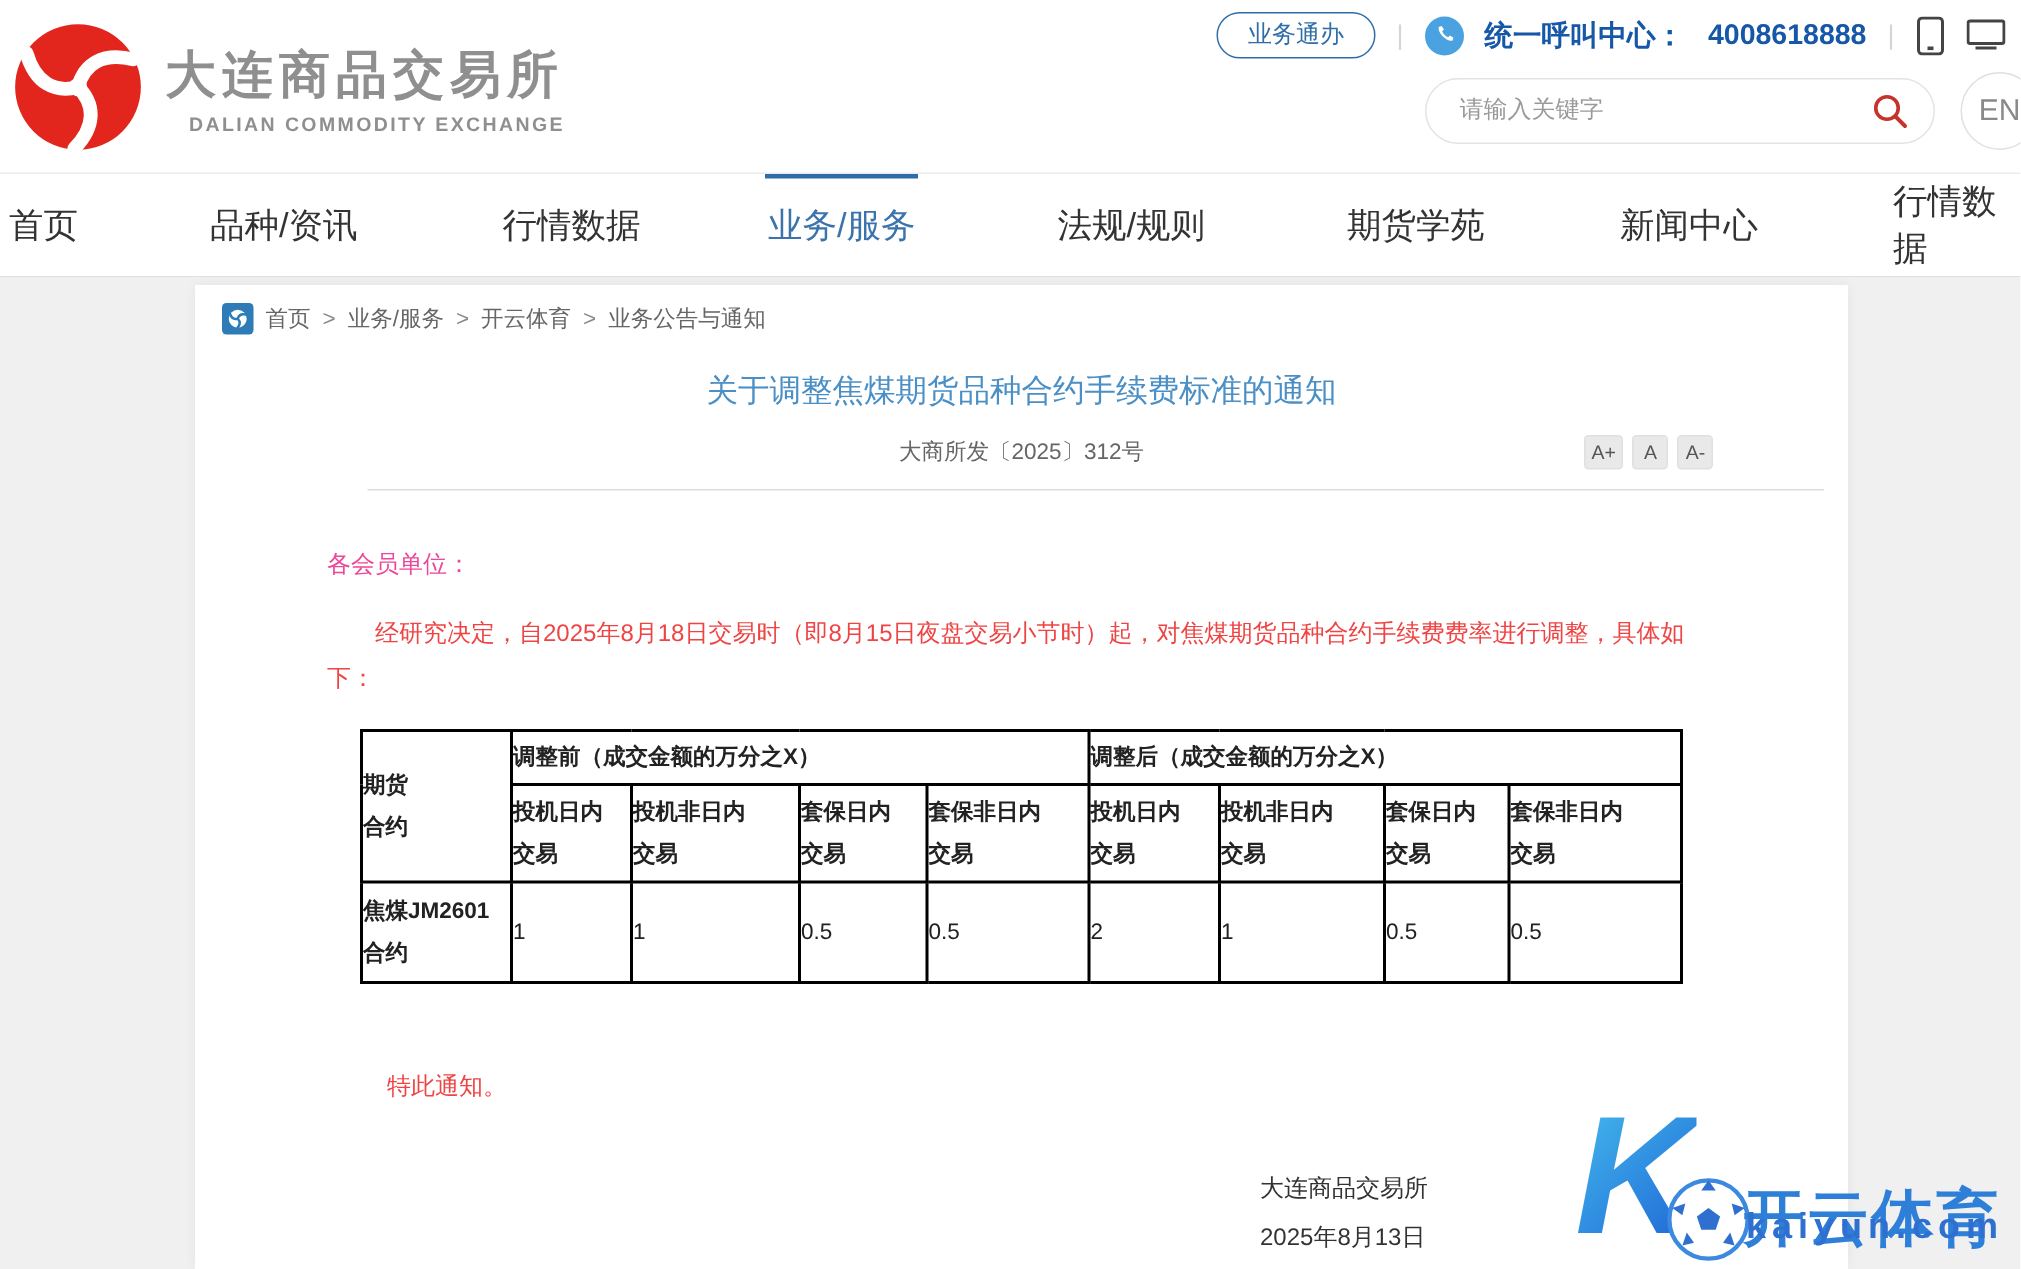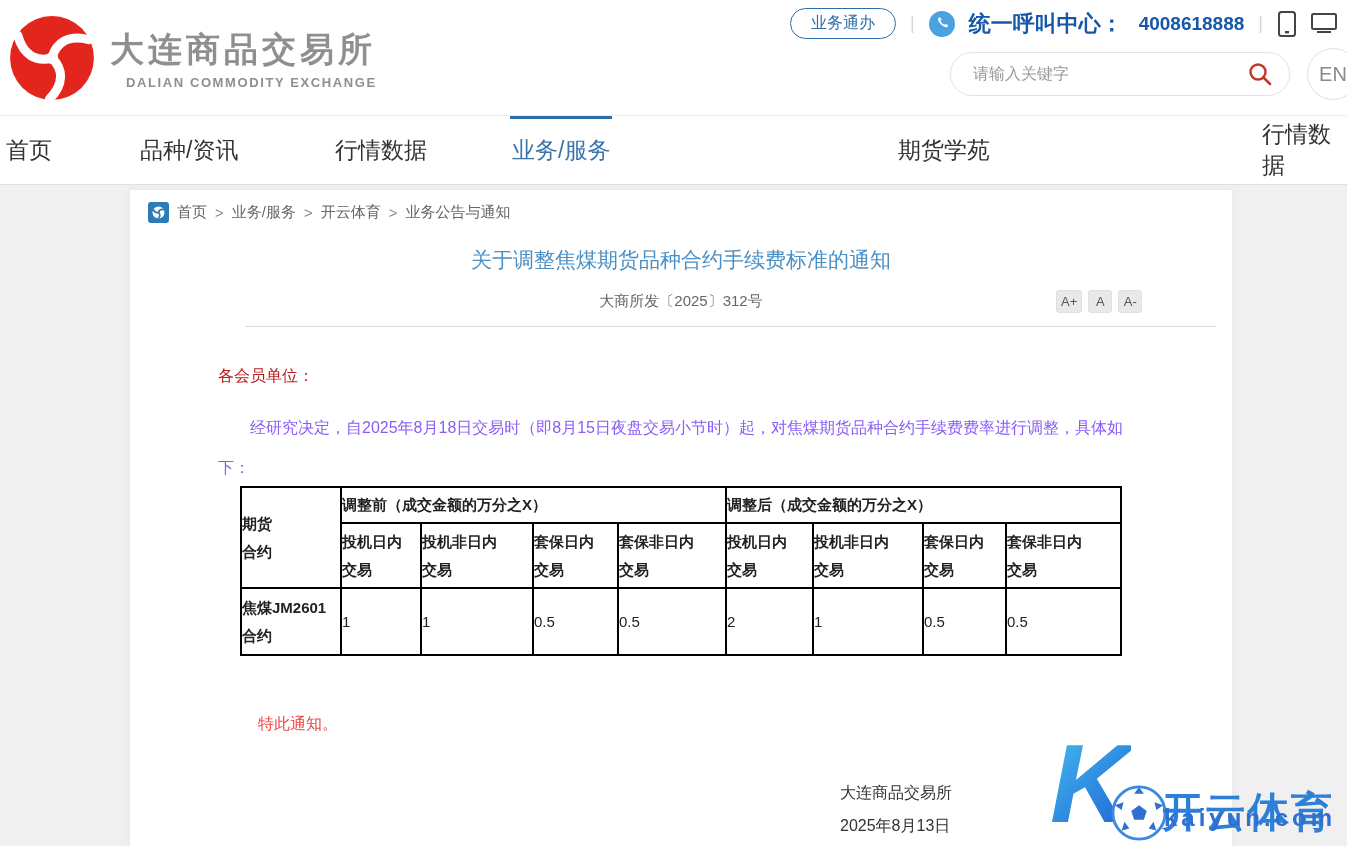--- a/index.html
+++ b/index.html
@@ -14,21 +14,21 @@
   .logo-swirl { width:92px; height:92px; }
   .logo-text { margin-left:12px; }
   .logo-cn { font-size:34px; font-weight:bold; color:#8f8f8f; letter-spacing:4px; }
   .logo-en { font-size:13px; font-weight:bold; color:#8f8f8f; letter-spacing:1.6px; margin-top:2px;margin-left:16px; }
   .topbar { position:absolute; right:10px; top:8px; display:flex; align-items:center; gap:14px; }
   .pill-btn { border:1px solid #2e6da8; color:#2e6da8; border-radius:16px; padding:4px 20px;
     font-size:16px; background:#fff; cursor:pointer; }
   .tb-sep { color:#d5d5d5; font-size:18px; }
   .phone-circle { width:26px; height:26px; border-radius:50%; background:#4aa3e0;
     display:flex; align-items:center; justify-content:center; }
-  .call-text { font-size:22px; font-weight:bold; color:#1658a7; }
+  .call-text { font-size:19px; font-weight:bold; color:#1658a7; }
   .call-num { font-size:19px; font-weight:bold; color:#1658a7; margin-left:2px; }
   .dev-icon { display:inline-flex; }
   .search-row { position:absolute; right:57px; top:52px; display:flex; align-items:center; }
   .search-box { width:340px; height:44px; border:1px solid #e3e3e3; border-radius:22px;
     display:flex; align-items:center; padding:0 16px 0 22px; background:#fff; }
   .search-box input { border:none; outline:none; flex:1; font-size:16px; color:#c2410c;
     font-family:inherit; background:transparent; }
   .search-box input::placeholder { color:#9a9a9a; }
   .lang-btn { position:absolute; left:1307px; top:48px; width:52px; height:52px; border-radius:50%;
     border:1px solid #e0e0e0; background:#fff; color:#8a8a8a; font-size:20px; cursor:pointer; }
@@ -50,23 +50,23 @@
   .bc-link { cursor:pointer; }
   .bc-sep { color:#888; }
   .article-title { position:absolute; left:0; top:56px; width:100%; text-align:center;
     font-size:21px; color:#4a8fc5; }
   .doc-number { position:absolute; left:0; top:102px; width:100%; text-align:center;
     font-size:15px; color:#666; }
   .font-btns { position:absolute; left:926px; top:100px; display:flex; gap:6px; }
   .font-btn { min-width:24px; height:23px; background:#e9e9e9; border:1px solid #e0e0e0;
     border-radius:3px; color:#555; font-size:13px; padding:0 4px; cursor:pointer; }
   .divider { position:absolute; left:115px; top:136px; width:971px; height:1px; background:#ddd; }
-  .salutation { position:absolute; left:88px; top:176px; font-size:16px; color:#b91c1c; }
+  .salutation { position:absolute; left:88px; top:176px; font-size:16px; color:#ec4899; }
   .paragraph { position:absolute; left:88px; top:218px; width:920px; font-size:16px;
-    color:#8b5cf6; line-height:40px; text-indent:2em; }
+    color:#ef4444; line-height:30px; text-indent:2em; }
   .fee-table { position:absolute; left:110px; top:296px; border-collapse:collapse;
     table-layout:fixed; width:880px; }
   .fee-table th, .fee-table td { border:2px solid #000; text-align:left; vertical-align:middle;
     font-size:15px; color:#222; white-space:pre-line; line-height:28px; }
   .fee-table .gh { height:36px; font-weight:bold; line-height:32px; }
   .fee-table .ch { height:65px; font-weight:bold; }
   .fee-table .rl { font-weight:bold; }
   .fee-table .dr { height:67px; font-weight:normal;padding-left:36px; }
   .closing { position:absolute; left:128px; top:524px; font-size:16px; color:#ef4444; }
   .signature { position:absolute; left:710px; top:586px; font-size:16px; color:#333; line-height:33px; }
@@ -145,22 +145,28 @@
   <div class="nav-item" style="left:140px">
       <span>品种/资讯</span>
     </div>
   <div class="nav-item" style="left:335px">
       <span>行情数据</span>
     </div>
   <div class="nav-item active" style="left:512px">
       <span class="nav-bar"></span>
       <span>业务/服务</span>
     </div>
+  <div class="nav-item" style="left:705px">
+      <span>法规/规则</span>
+    </div>
   <div class="nav-item" style="left:898px">
       <span>期货学苑</span>
+    </div>
+  <div class="nav-item" style="left:1080px">
+      <span>新闻中心</span>
     </div>
   <div class="nav-item" style="left:1262px">
       <span>行情数据</span>
     </div>
 </div>
 
 <div class="content-bg">
   <div class="panel">
 
     <div class="breadcrumb">

